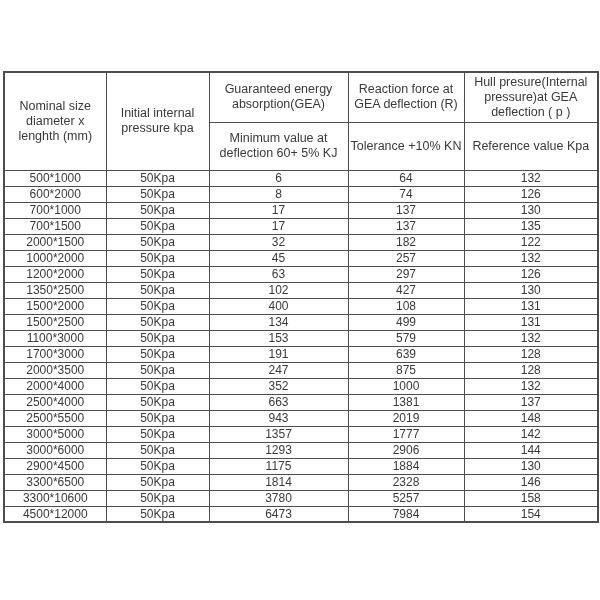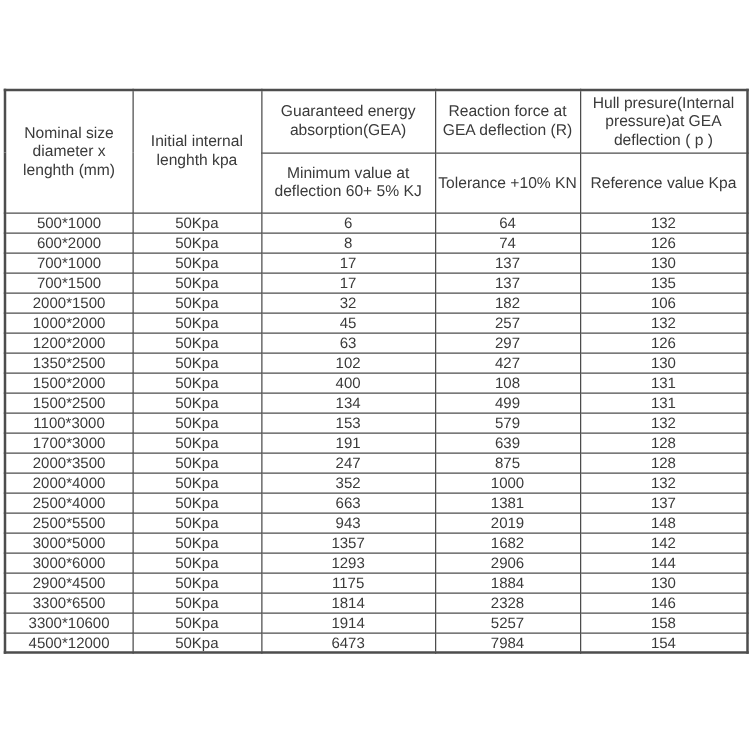--- a/index.html
+++ b/index.html
@@ -62,21 +62,21 @@
       <col style="width:139px">
       <col style="width:116px">
       <col style="width:134px">
     </colgroup>
     <thead>
       <tr class="header-top">
         <th rowspan="2">Nominal size
 diameter x
 lenghth (mm)</th>
         <th rowspan="2">Initial internal
-lenghth kpa</th>
+pressure kpa</th>
         <th>Guaranteed energy
 absorption(GEA)</th>
         <th>Reaction force at
 GEA deflection (R)</th>
         <th>Hull presure(Internal
 pressure)at GEA
 deflection ( p )</th>
       </tr>
       <tr class="header-sub">
         <th>Minimum value at
@@ -112,21 +112,21 @@
           <td>50Kpa</td>
           <td>17</td>
           <td>137</td>
           <td>135</td>
         </tr>
         <tr>
           <td>2000*1500</td>
           <td>50Kpa</td>
           <td>32</td>
           <td>182</td>
-          <td>106</td>
+          <td>122</td>
         </tr>
         <tr>
           <td>1000*2000</td>
           <td>50Kpa</td>
           <td>45</td>
           <td>257</td>
           <td>132</td>
         </tr>
         <tr>
           <td>1200*2000</td>
@@ -195,21 +195,21 @@
           <td>2500*5500</td>
           <td>50Kpa</td>
           <td>943</td>
           <td>2019</td>
           <td>148</td>
         </tr>
         <tr>
           <td>3000*5000</td>
           <td>50Kpa</td>
           <td>1357</td>
-          <td>1682</td>
+          <td>1777</td>
           <td>142</td>
         </tr>
         <tr>
           <td>3000*6000</td>
           <td>50Kpa</td>
           <td>1293</td>
           <td>2906</td>
           <td>144</td>
         </tr>
         <tr>
@@ -222,21 +222,21 @@
         <tr>
           <td>3300*6500</td>
           <td>50Kpa</td>
           <td>1814</td>
           <td>2328</td>
           <td>146</td>
         </tr>
         <tr>
           <td>3300*10600</td>
           <td>50Kpa</td>
-          <td>1914</td>
+          <td>3780</td>
           <td>5257</td>
           <td>158</td>
         </tr>
         <tr>
           <td>4500*12000</td>
           <td>50Kpa</td>
           <td>6473</td>
           <td>7984</td>
           <td>154</td>
         </tr>

